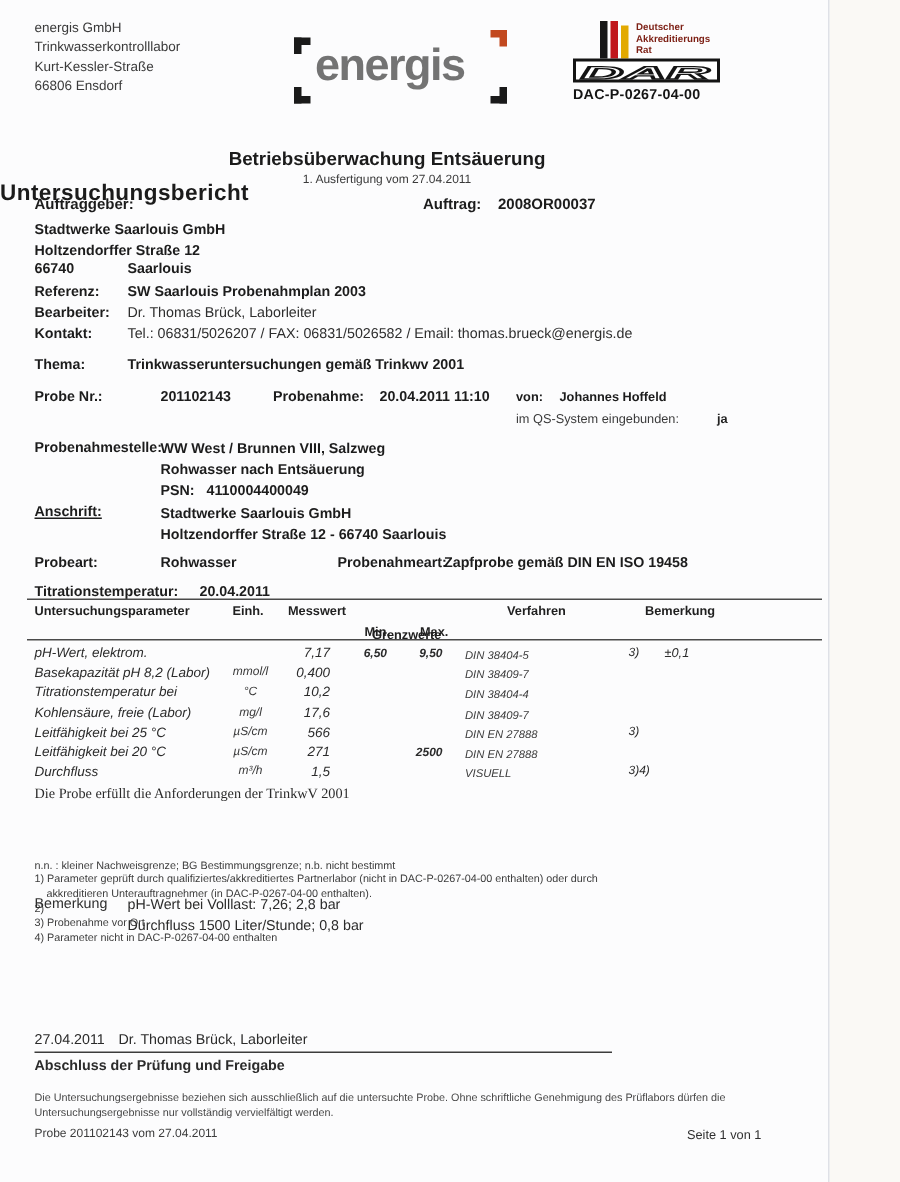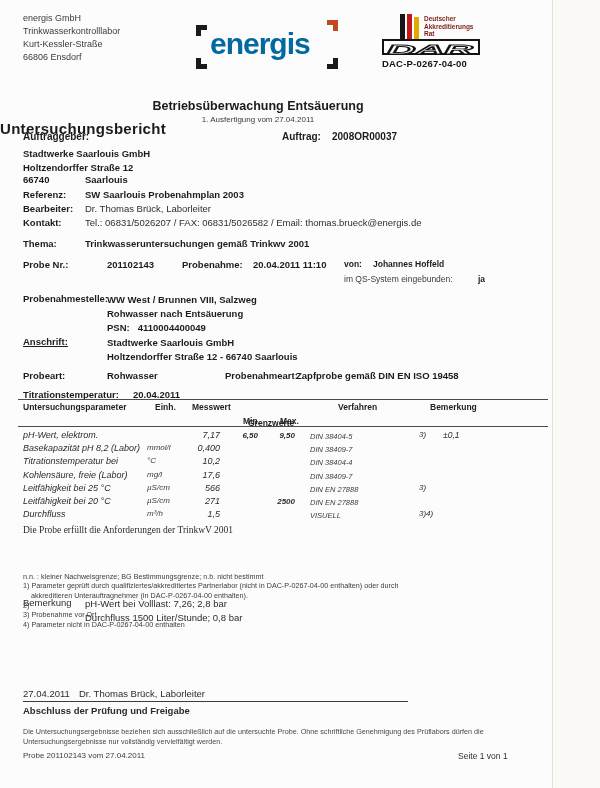--- a/index.html
+++ b/index.html
@@ -7,21 +7,21 @@
   body { font-family:"Liberation Sans", sans-serif; background:#ffffff; color:#2e2e2e; }
   .page { position:relative; width:600px; height:788px; background:#fcfcfd; overflow:hidden; }
   .scan-strip { position:absolute; left:553px; top:0; width:47px; height:100%; background:#faf9f5; }
   .scan-seam { position:absolute; left:552px; top:0; width:1px; height:100%; background:#dfe1e7; }
   .abs { position:absolute; }
   .b { font-weight:bold; color:#1c1c1c; }
 
   
   .sender { left:23px; top:12px; font-size:9px; line-height:13px; color:#3a3a3a; }
   .logo { left:196px; top:23px; width:142px; height:46px; }
-  .logo-text { position:absolute; left:14px; top:4px; font-size:30px; font-weight:bold; letter-spacing:-1px; color:#0369a1; }
+  .logo-text { position:absolute; left:14px; top:4px; font-size:30px; font-weight:bold; letter-spacing:-1px; color:#737373; }
   .corner { position:absolute; width:11px; height:11px; }
   .c-tl { left:0; top:2px; border-left:5px solid #1a1a1a; border-top:5px solid #1a1a1a; }
   .c-bl { left:0; bottom:0; border-left:5px solid #1a1a1a; border-bottom:5px solid #1a1a1a; }
   .c-tr { right:0; top:-3px; border-right:5px solid var(--accent_orange); border-top:5px solid var(--accent_orange); }
   .c-br { right:0; bottom:0; border-right:5px solid #1a1a1a; border-bottom:5px solid #1a1a1a; }
 
   .dar { left:382px; top:12px; width:104px; height:58px; }
   .dar-bar { position:absolute; }
   .bar-black { left:18px; top:2px; width:5px; height:28px; background:var(--dar_black); }
   .bar-red { left:25px; top:2px; width:5px; height:33px; background:var(--dar_red); }
@@ -80,21 +80,21 @@
   .h-mess { left:169px; top:0; }
   .h-grenz { left:225px; top:0;margin-top:16px; }
   .h-verf { left:315px; top:0; }
   .h-bem { left:407px; top:0; }
   .h-min { left:220px; top:14px; }
   .h-max { left:257px; top:14px; }
   .tbody { left:23px; top:430px; width:540px; }
   .r-line { position:relative; height:13.2px; font-size:9px; color:#2b2b2b;font-style:italic; }
   .r-line span { position:absolute; top:0; white-space:nowrap; }
   .c-param { left:0; }
-  .c-einh { left:124px; width:40px; text-align:left; font-size:8px; color:#3a3a3a; }
+  .c-einh { left:124px; width:40px; text-align:center; font-size:8px; color:#3a3a3a; }
   .c-mess { left:157px; width:40px; text-align:right; }
   .c-min { left:203px; width:32px; text-align:right; font-size:8px; font-weight:bold; top:1px !important; }
   .c-max { left:240px; width:32px; text-align:right; font-size:8px; font-weight:bold; top:1px !important; }
   .c-verf { left:287px; font-size:7.5px; color:#3a3a3a; top:2px !important; }
   .c-fn { left:396px; font-size:8px; }
   .c-bem { left:420px; font-size:8.5px; }
   .conclusion { left:23px; top:525px; font-size:9.5px; color:#2b2b2b;font-family:Liberation Serif, serif; }
 
   .footnotes { left:23px; top:543px; font-size:7.2px; line-height:9.6px; color:#3c3c3c; white-space:pre; }
 

